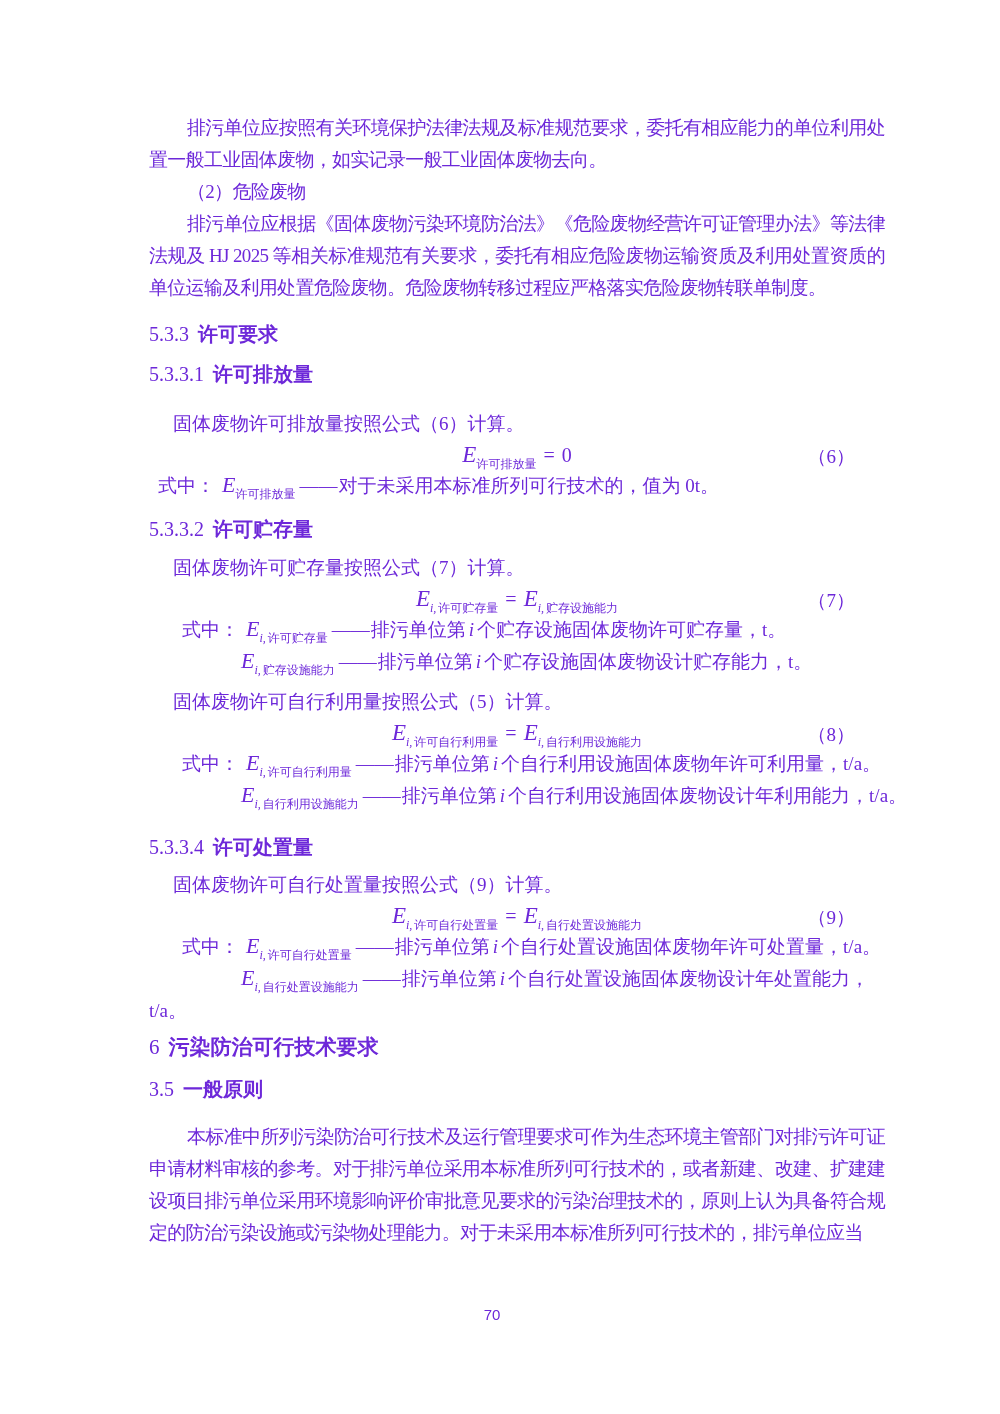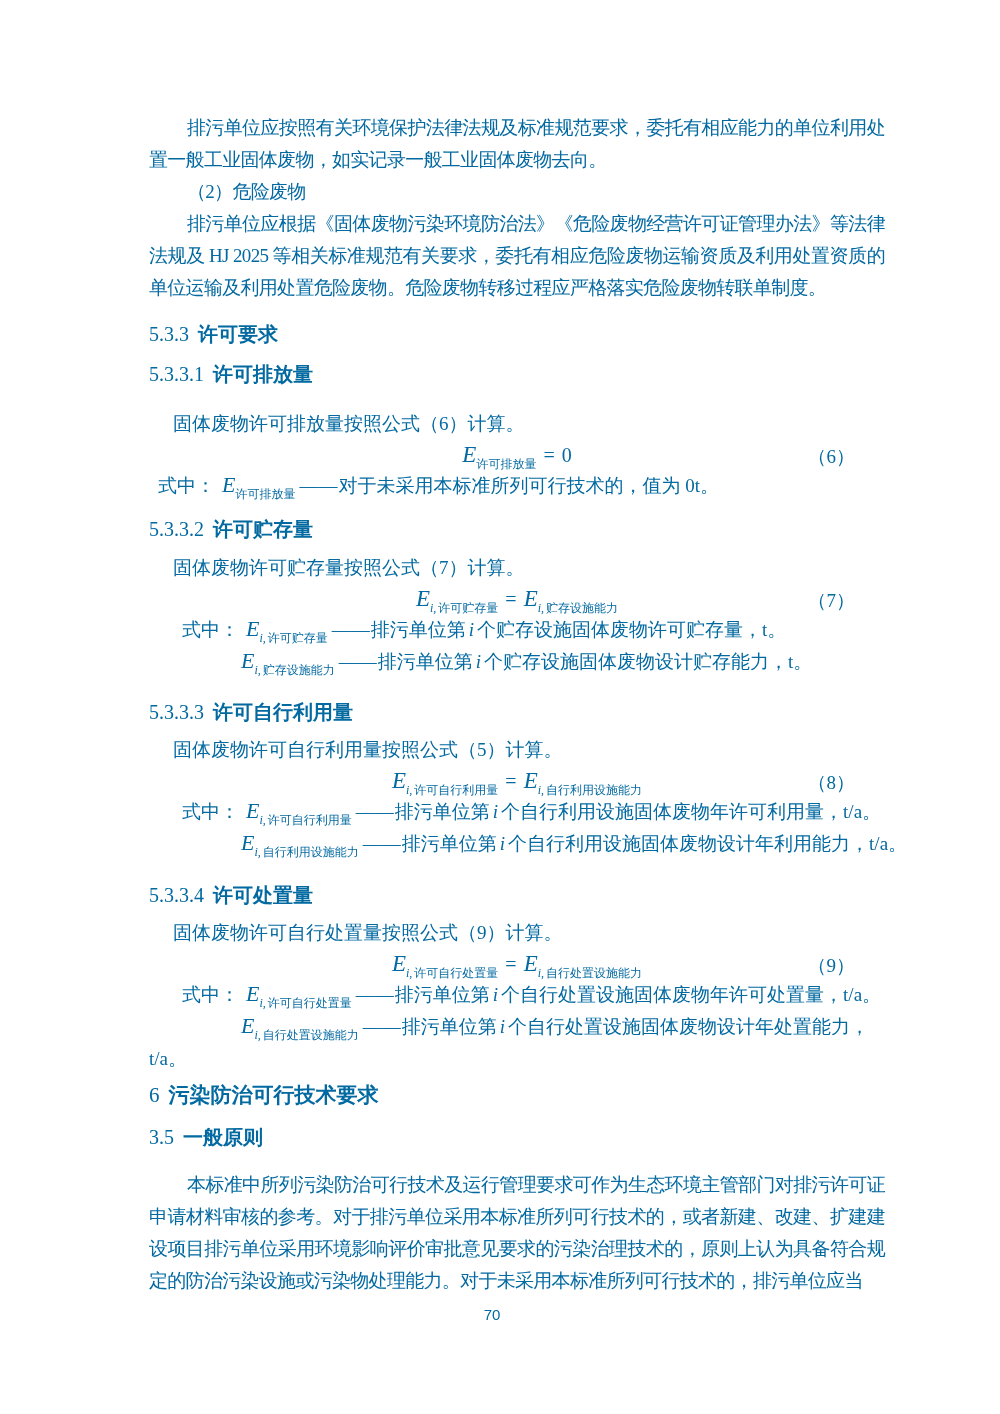--- a/index.html
+++ b/index.html
@@ -3,21 +3,21 @@
 <meta charset="utf-8">
 <style>
   html,body{margin:0;padding:0;background:#ffffff;}
   .page{
     position:relative;
     width:1000px;height:1414px;
     background:#ffffff;
     box-sizing:border-box;
     padding:112px 115px 0 149px;
     font-family:"Liberation Serif",serif;
-    color:#0369a1;
+    color:#6d28d9;
     overflow:hidden;
   }
   .para{
     margin:0;
     font-size:19px;
     line-height:32px;
     text-align:justify;
     text-indent:38px;
     letter-spacing:-0.7px;
   }
@@ -147,23 +147,20 @@
     <span><span class="fvar">E</span><span class="fsub"><i class="si">i,</i><span>许可贮存量</span></span><span class="feq">=</span><span class="fvar">E</span><span class="fsub"><i class="si">i,</i><span>贮存设施能力</span></span></span>
     <span class="eqnum">（7）</span>
   </div>
   <div class="def def-p2">
     <span class="fprefix">式中：</span><span class="fvar">E</span><span class="fsub"><i class="si">i,</i><span>许可贮存量</span></span><span class="dash">——</span><span>排污单位第</span><i class="vi">i</i><span>个贮存设施固体废物许可贮存量，t。</span>
   </div>
   <div class="def def-cont">
     <span class="fvar">E</span><span class="fsub"><i class="si">i,</i><span>贮存设施能力</span></span><span class="dash">——</span><span>排污单位第</span><i class="vi">i</i><span>个贮存设施固体废物设计贮存能力，t。</span>
   </div>
 
-  <h4 class="h mt20">
-    <span class="hnum">5.3.3.3</span><span>许可自行利用量</span>
-  </h4>
 
   <div class="intro mt8">固体废物许可自行利用量按照公式（5）计算。</div>
   <div class="formula">
     <span><span class="fvar">E</span><span class="fsub"><i class="si">i,</i><span>许可自行利用量</span></span><span class="feq">=</span><span class="fvar">E</span><span class="fsub"><i class="si">i,</i><span>自行利用设施能力</span></span></span>
     <span class="eqnum">（8）</span>
   </div>
   <div class="def def-p2">
     <span class="fprefix">式中：</span><span class="fvar">E</span><span class="fsub"><i class="si">i,</i><span>许可自行利用量</span></span><span class="dash">——</span><span>排污单位第</span><i class="vi">i</i><span>个自行利用设施固体废物年许可利用量，t/a。</span>
   </div>
   <div class="def def-cont">

